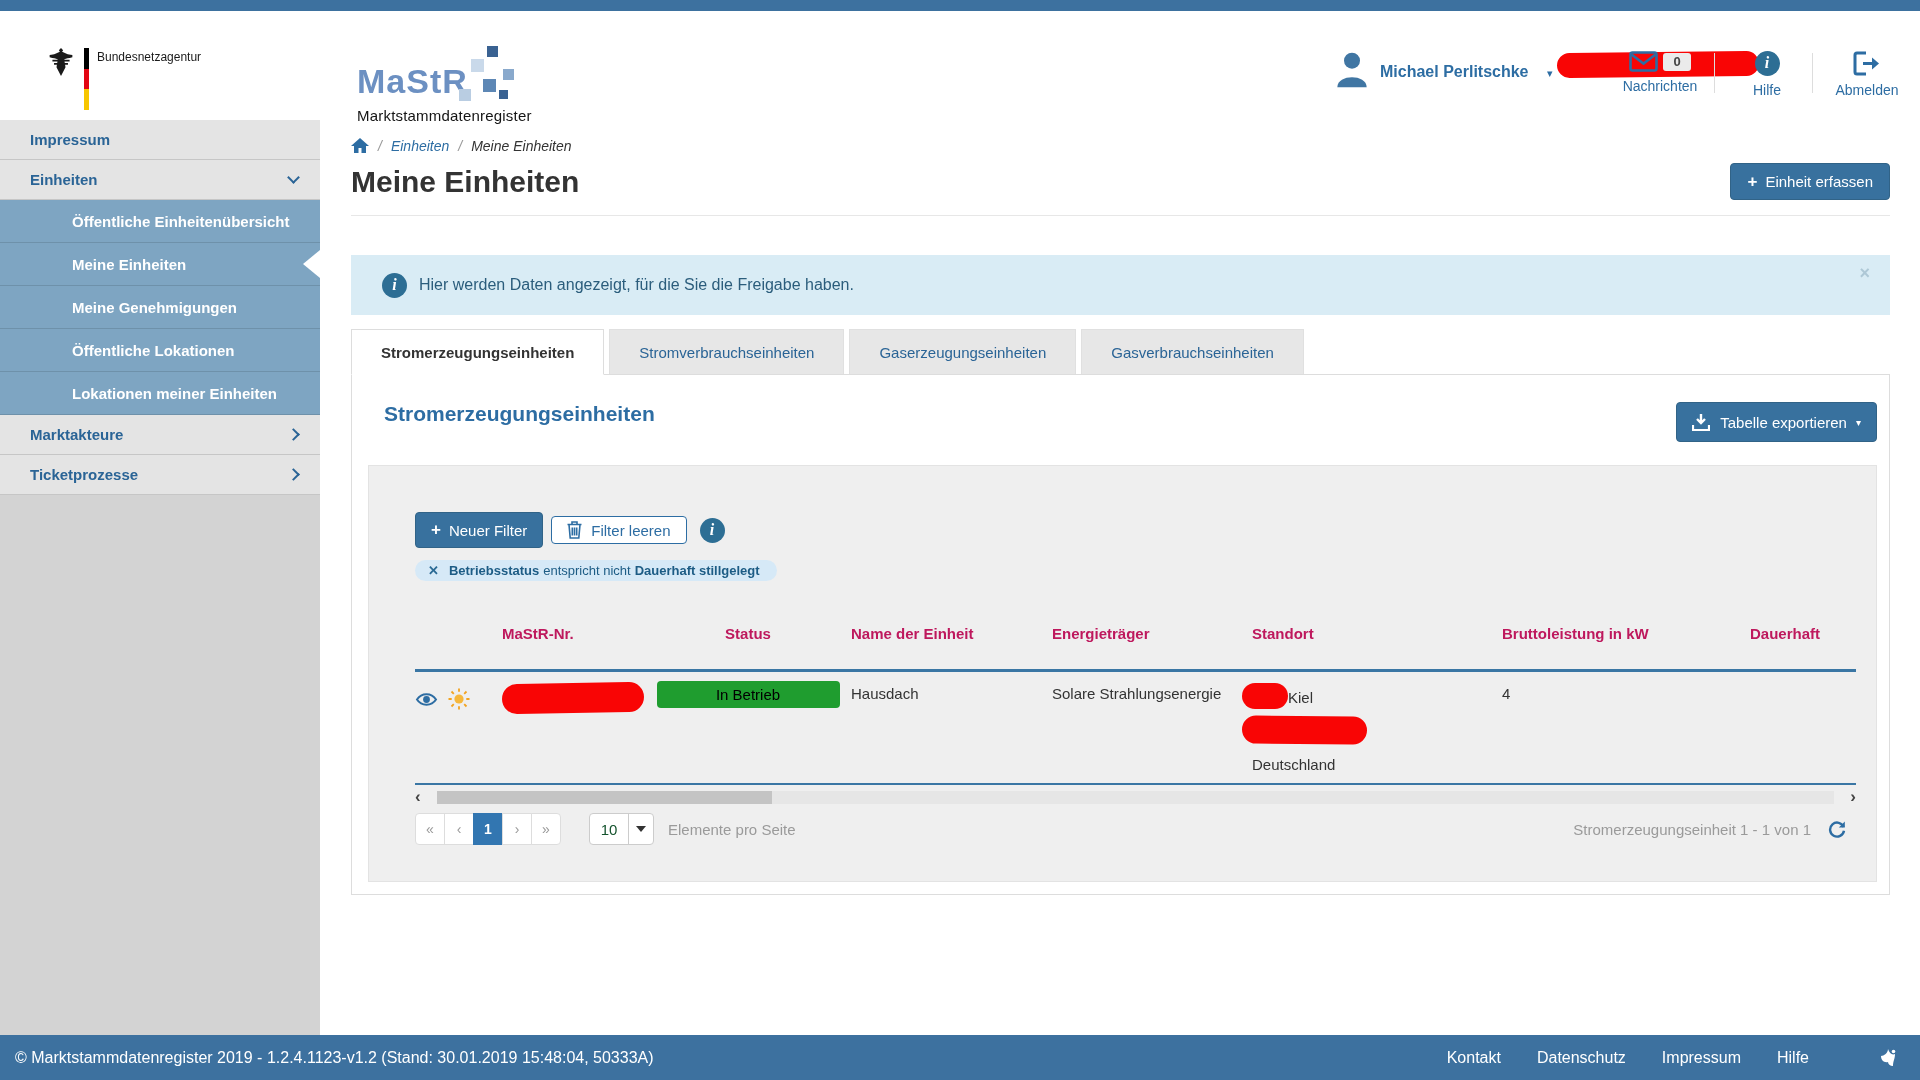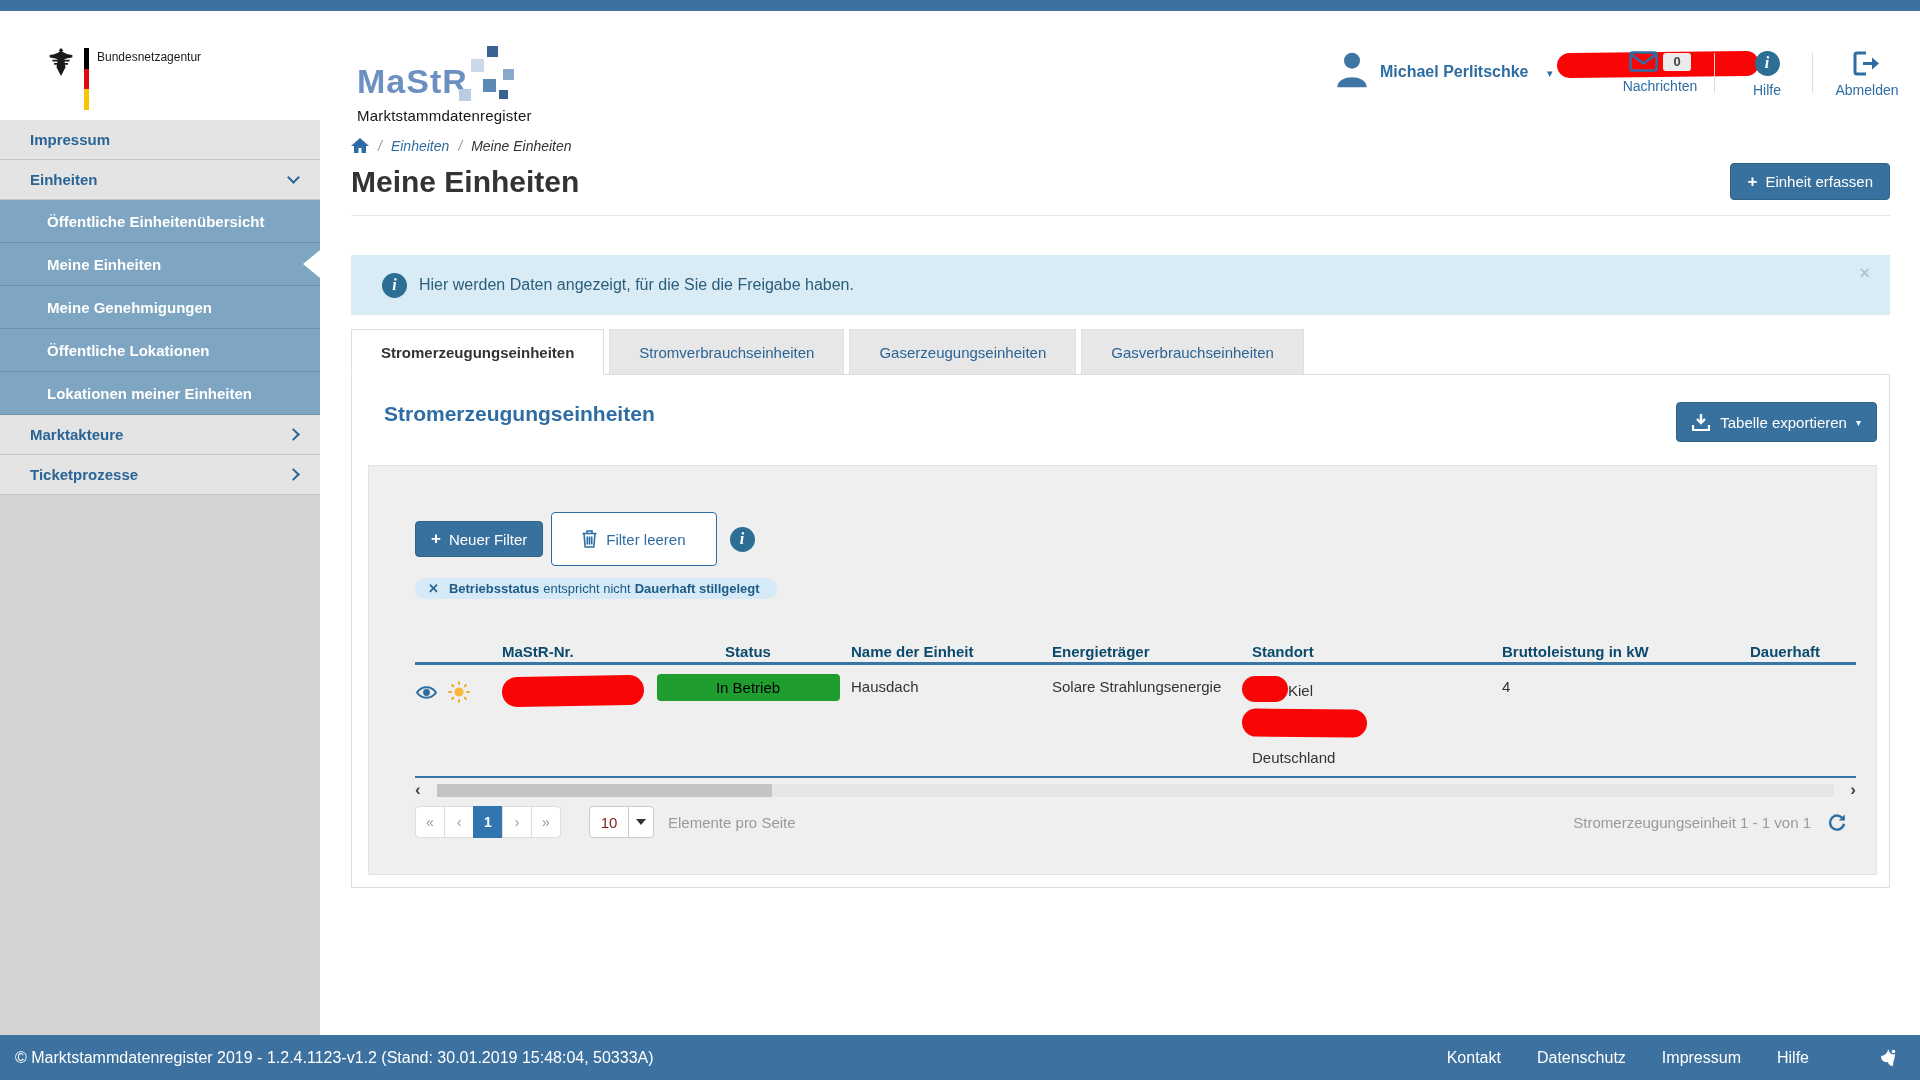--- a/index.html
+++ b/index.html
@@ -54,21 +54,21 @@
     text-align:center; line-height:24px; }
 
   
   .body-row { display:flex; height:915px; }
 
   
   .sidebar { width:320px; background:#d3d3d3; flex:none; }
   .sb-item { position:relative; height:40px; display:flex; align-items:center;
     background:#e4e4e4; border-bottom:1px solid #c6c6c6; padding:0 22px 0 30px;
     font-size:15px; font-weight:bold; color:#2a6496; cursor:pointer; }
-  .sb-item.sub { height:43px; background:#7ea5c2; color:#fff; padding-left:47px;
+  .sb-item.sub { height:43px; background:#7ea5c2; color:#fff; padding-left:72px;
     border-bottom:1px solid rgba(0,0,0,.12); }
   .sb-item .chev { margin-left:auto; width:9px; height:9px; border-right:2px solid #2a6496;
     border-bottom:2px solid #2a6496; }
   .chev.down { transform:rotate(45deg); margin-top:-4px; }
   .chev.right { transform:rotate(-45deg); }
   .sb-item.active::after { content:""; position:absolute; right:0; top:50%; margin-top:-14px;
     border-top:14px solid transparent; border-bottom:14px solid transparent; border-right:17px solid #fff; }
 
   
   .main { flex:1; padding:18px 30px 0 31px; background:#fff; }
@@ -104,33 +104,33 @@
   .panel-title { font-size:21px; font-weight:bold; color:#2d6da3; }
   .btn-export { height:40px; padding:0 15px; }
   .btn-export svg { margin-right:10px; }
   .caret-down { font-size:10px; margin-left:9px; }
 
   .box { margin-top:23px; background:#efefef; border:1px solid #e3e3e3;
     padding:46px 20px 36px 46px; }
 
   .filter-row { display:flex; align-items:center; }
   .btn-newfilter { height:36px; padding:0 15px; }
-  .btn-clearfilter { height:54px; padding:0 30px; background:#fff; border:1px solid #2d6da3;
+  .btn-clearfilter { height:28px; padding:0 15px; background:#fff; border:1px solid #2d6da3;
     color:#2d6da3; margin-left:8px; }
   .btn-clearfilter svg { margin-right:9px; }
   .filter-info { margin-left:13px; }
 
   .chip { display:inline-flex; align-items:center; margin-top:12px; background:#d6e9f7;
     border-radius:12px; padding:3px 13px; font-size:13px; color:#1d5c85; }
   .chip b { margin:0 4px; }
   .chip-x { font-weight:bold; color:#2b6a94; margin-right:6px; cursor:pointer; font-size:13px; }
 
   
-  .t-head { display:flex; margin-top:44px; padding-bottom:2px; border-bottom:3px solid #3a76a4;
-    font-size:15px; font-weight:bold; color:#0c4a6e; }
+  .t-head { display:flex; margin-top:44px; padding-bottom:27px; border-bottom:3px solid #3a76a4;
+    font-size:15px; font-weight:bold; color:#be185d; }
   .t-row { display:flex; padding:13px 0 10px; border-bottom:2px solid #3a76a4; font-size:15px; color:#333; }
   .c-icons { width:75px; flex:none; display:flex; align-items:flex-start; padding-top:3px; }
   .c-icons .sun { margin-left:10px; }
   .c-mastr { width:155px; flex:none; padding-left:12px; }
   .t-head .c-mastr { padding-left:12px; }
   .c-status { width:206px; flex:none; text-align:center; }
   .c-name { width:201px; flex:none; }
   .c-energy { width:190px; flex:none; }
   .c-standort { width:260px; flex:none; padding-left:10px; }
   .c-brutto { width:248px; flex:none; }
@@ -153,21 +153,21 @@
   
   .pagerow { display:flex; align-items:center; margin-top:9px; }
   .pg-group { display:flex; }
   .pg { width:30px; height:32px; border:1px solid #ddd; background:#fff; color:#999;
     display:flex; align-items:center; justify-content:center; font-size:14px; cursor:pointer; margin-left:-1px; }
   .pg:first-child { border-radius:4px 0 0 4px; margin-left:0; }
   .pg:last-child { border-radius:0 4px 4px 0; }
   .pg.active { background:#3276b1; border-color:#3276b1; color:#fff; font-weight:bold; }
   .per-page { display:flex; height:32px; margin-left:28px; border:1px solid #ccc; border-radius:4px;
     background:#fff; overflow:hidden; cursor:pointer; }
-  .pp-val { width:38px; display:flex; align-items:center; justify-content:center; font-size:15px; color:#7f1d1d; }
+  .pp-val { width:38px; display:flex; align-items:center; justify-content:center; font-size:15px; color:#14532d; }
   .pp-caret { width:25px; border-left:1px solid #ccc; display:flex; align-items:center; justify-content:center; }
   .tri { width:0; height:0; border-left:5px solid transparent; border-right:5px solid transparent;
     border-top:6px solid #333; }
   .pp-label { font-size:15px; color:#9a9a9a; margin-left:14px; }
   .pg-summary { margin-left:auto; font-size:15px; color:#9a9a9a; }
   .refresh { margin:0 10px 0 17px; cursor:pointer; }
 
   
   .footer { height:45px; background:#3d719f; display:flex; align-items:center; padding:0 22px 0 15px; }
   .foot-copy { color:#fff; font-size:16px; }

